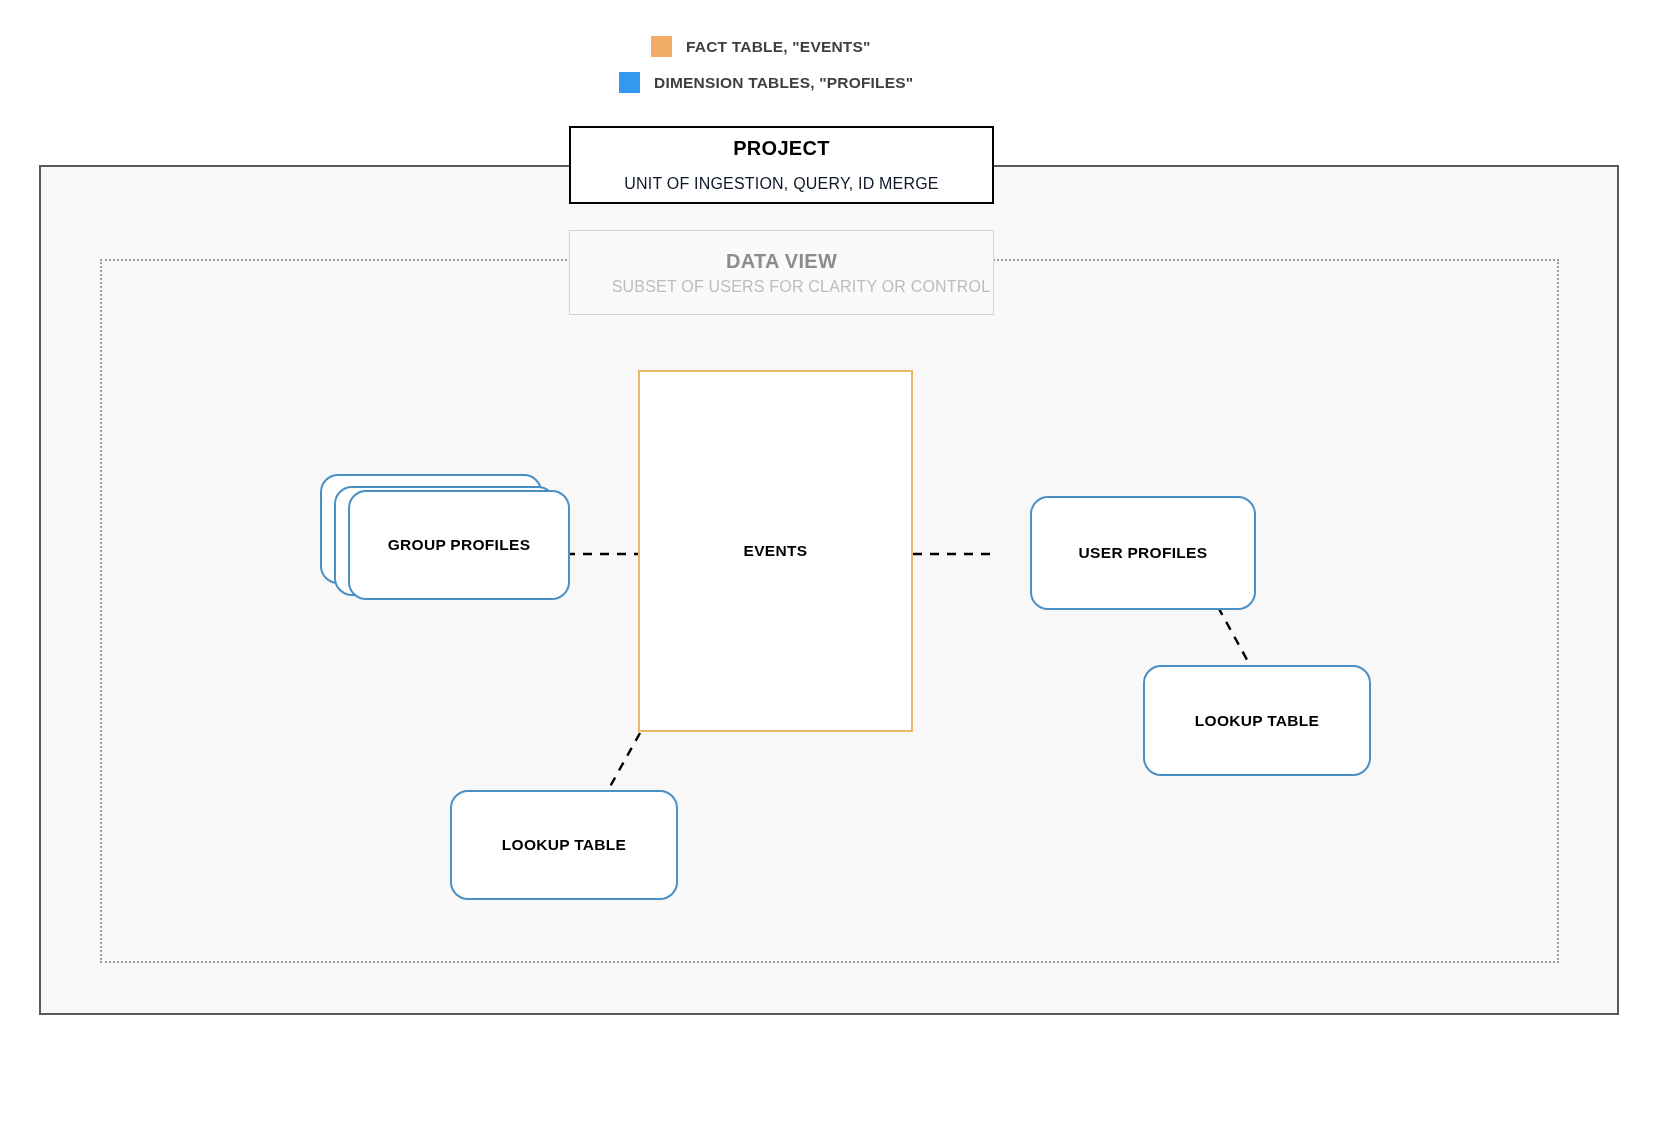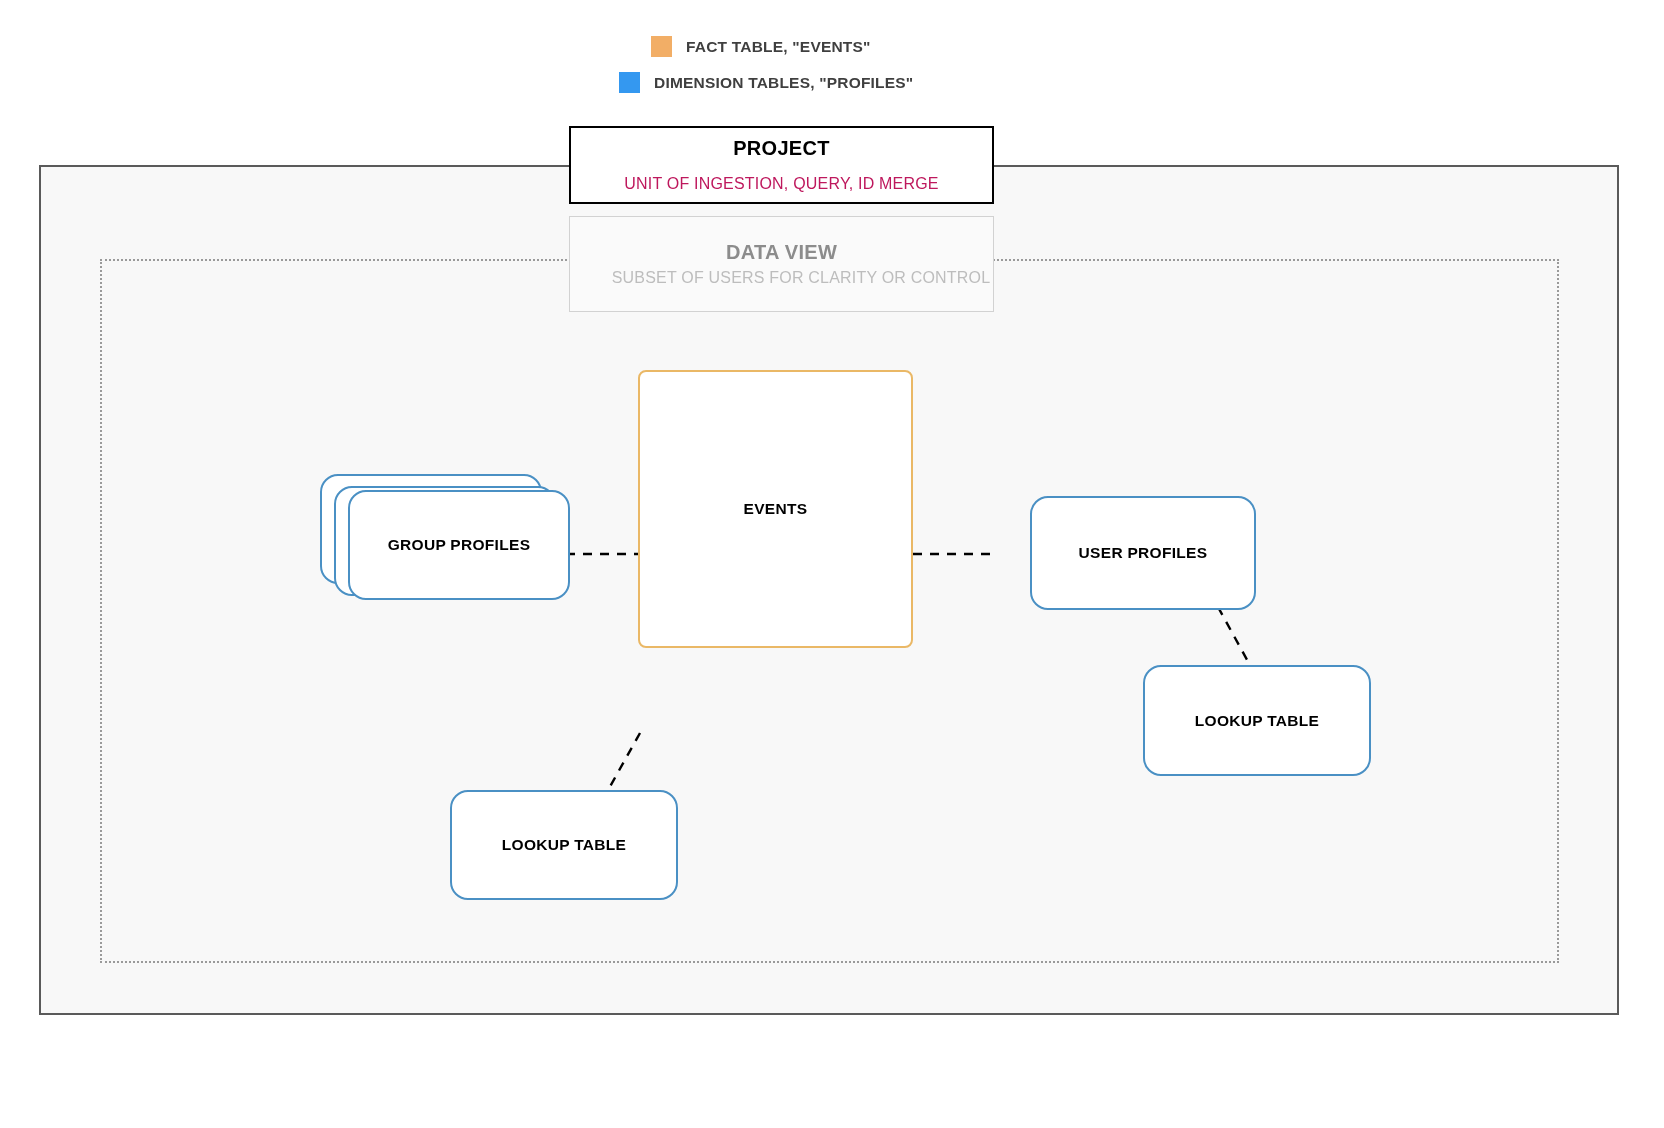--- a/index.html
+++ b/index.html
@@ -78,38 +78,38 @@
   #project-box {
     left: 569px;
     top: 126px;
     width: 425px;
     height: 78px;
     border: 2px solid #000000;
     gap: 10px;
   }
   #dataview-box {
     left: 569px;
-    top: 216px;
+    top: 230px;
     width: 425px;
-    height: 96px;
+    height: 85px;
     border: 1.5px solid #d2d2d2;
     background: #fafafa;
   }
   .header-title {
     font-size: 20px;
     font-weight: bold;
     color: #000000;
     letter-spacing: 0.3px;
     margin-bottom: 5px;
   }
   #dataview-box .header-title { color: #8c8c8c; }
   .header-sub {
     font-size: 16px;
     font-weight: normal;
-    color: #be185d;
+    color: #0f172a;
     letter-spacing: 0.2px;
   }
   #dataview-box .header-sub { color: #bdbdbd; margin-left: 39px; }
 
   
   .node {
     position: absolute;
     box-sizing: border-box;
     background: #ffffff;
     display: flex;
@@ -122,23 +122,23 @@
     font-weight: bold;
     color: #000000;
     letter-spacing: 0.3px;
   }
 
   
   #events-node {
     left: 638px;
     top: 370px;
     width: 275px;
-    height: 278px;
+    height: 362px;
     border: 2px solid #eab866;
-    border-radius: 8px;
+    border-radius: 0;
   }
 
   
   .dim-node {
     border: 2.5px solid #4a90c4;
     border-radius: 18px;
   }
   #user-profiles-node {
     left: 994px;
     top: 496px;

